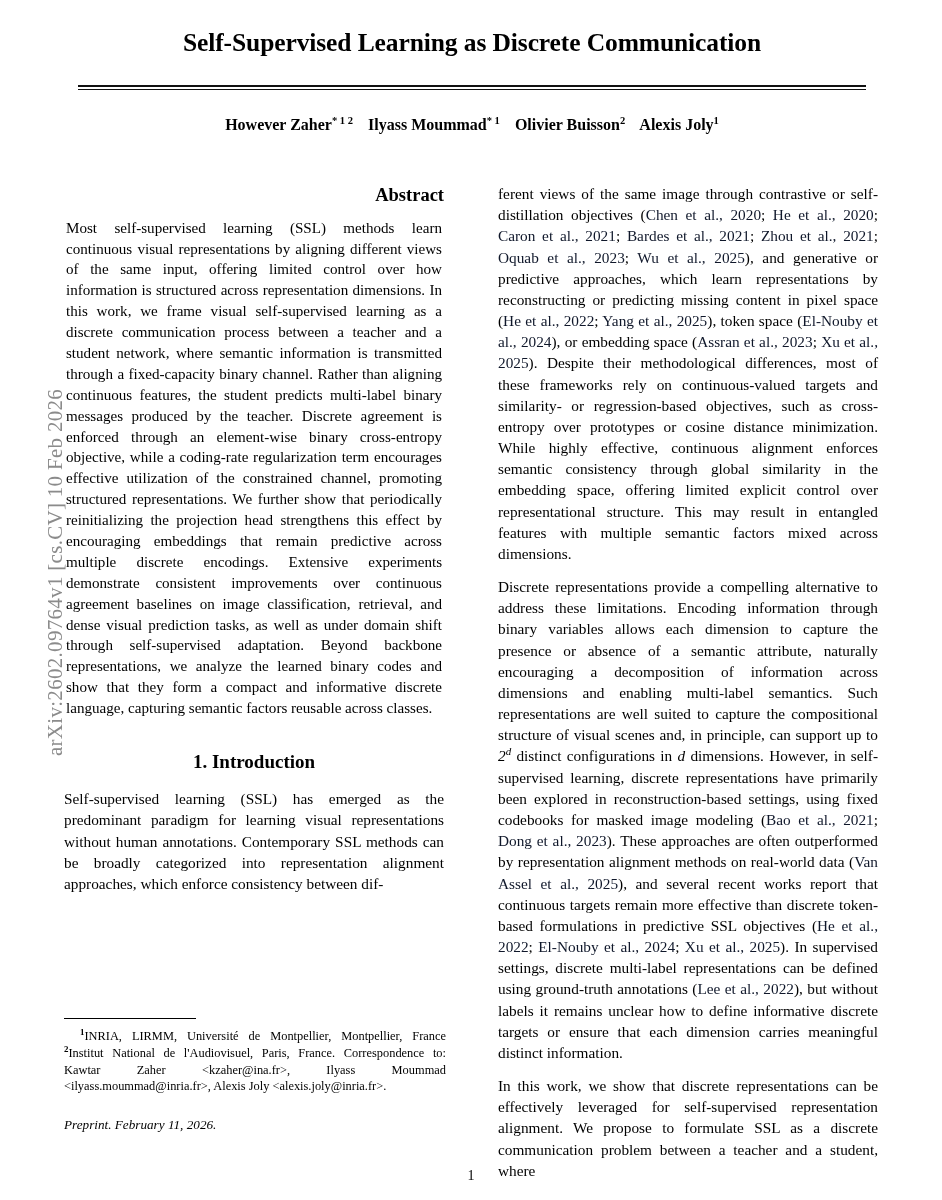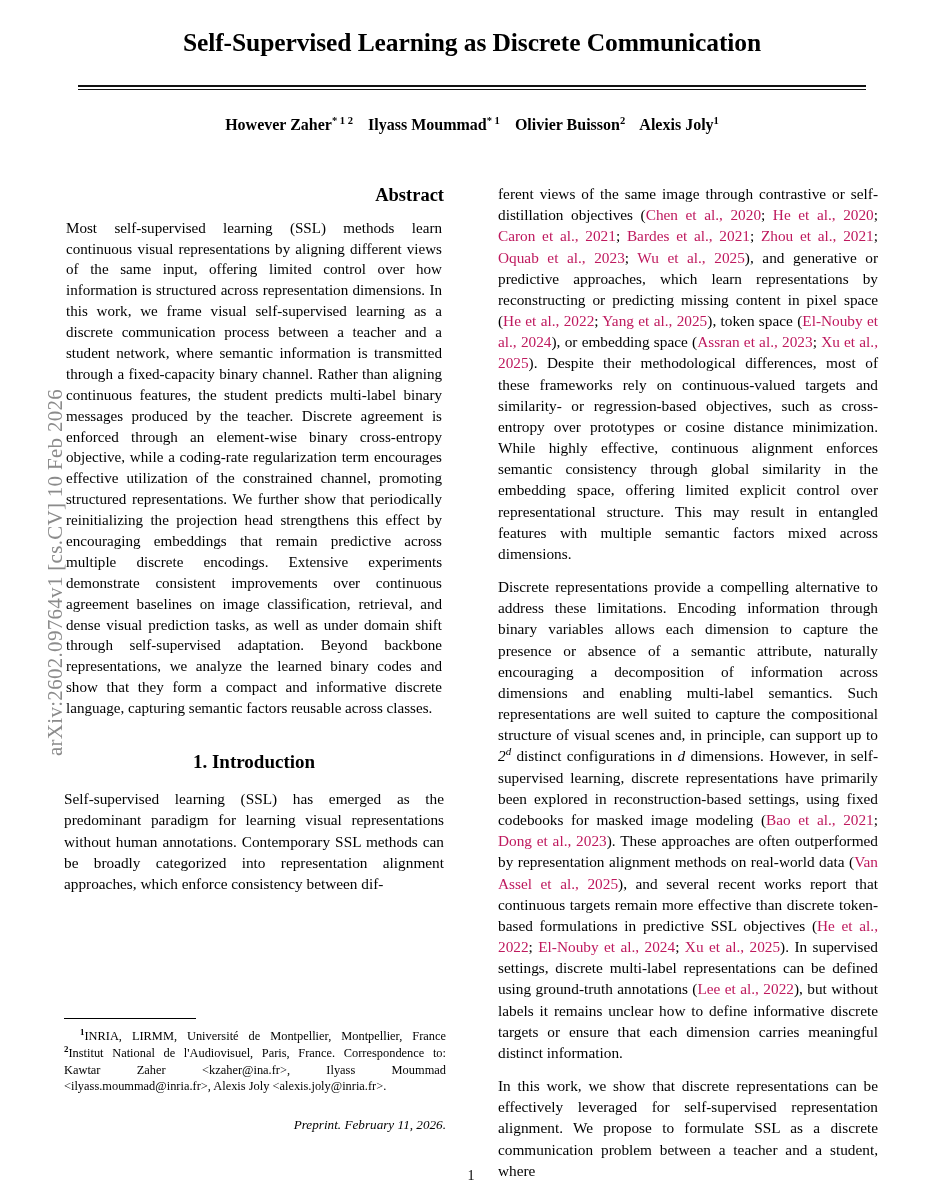--- a/index.html
+++ b/index.html
@@ -106,21 +106,21 @@
     font-size: 19px;
     font-weight: bold;
     margin: 30px 0 13px 0;
     text-align: center;
   }
   p.body {
     margin: 0 0 12px 0;
     text-align: justify;
   }
   p.body.tight { margin-bottom: 0; }
-  .cite { color: #be185d; }
+  .cite { color: #0f172a; }
   .math-i { font-style: italic; font-family: "Liberation Serif", serif; }
   .math-sup { font-style: italic; font-size: 0.72em; vertical-align: super; line-height: 0; }
 
   
   .footnote-wrap {
     position: absolute;
     left: 64px;
     top: 1018px;
     width: 382px;
   }
@@ -134,21 +134,21 @@
     line-height: 1.355;
     text-align: justify;
     margin: 0;
     text-indent: 16px;
   }
   .footnote sup { font-size: 0.72em; }
   .preprint {
     margin-top: 22px;
     font-size: 13.2px;
     font-style: italic;
-    text-align: right;
+    text-align: left;
   }
 
   
   .page-number {
     position: absolute;
     left: 0;
     top: 1168px;
     width: 942px;
     text-align: center;
     font-size: 14px;

